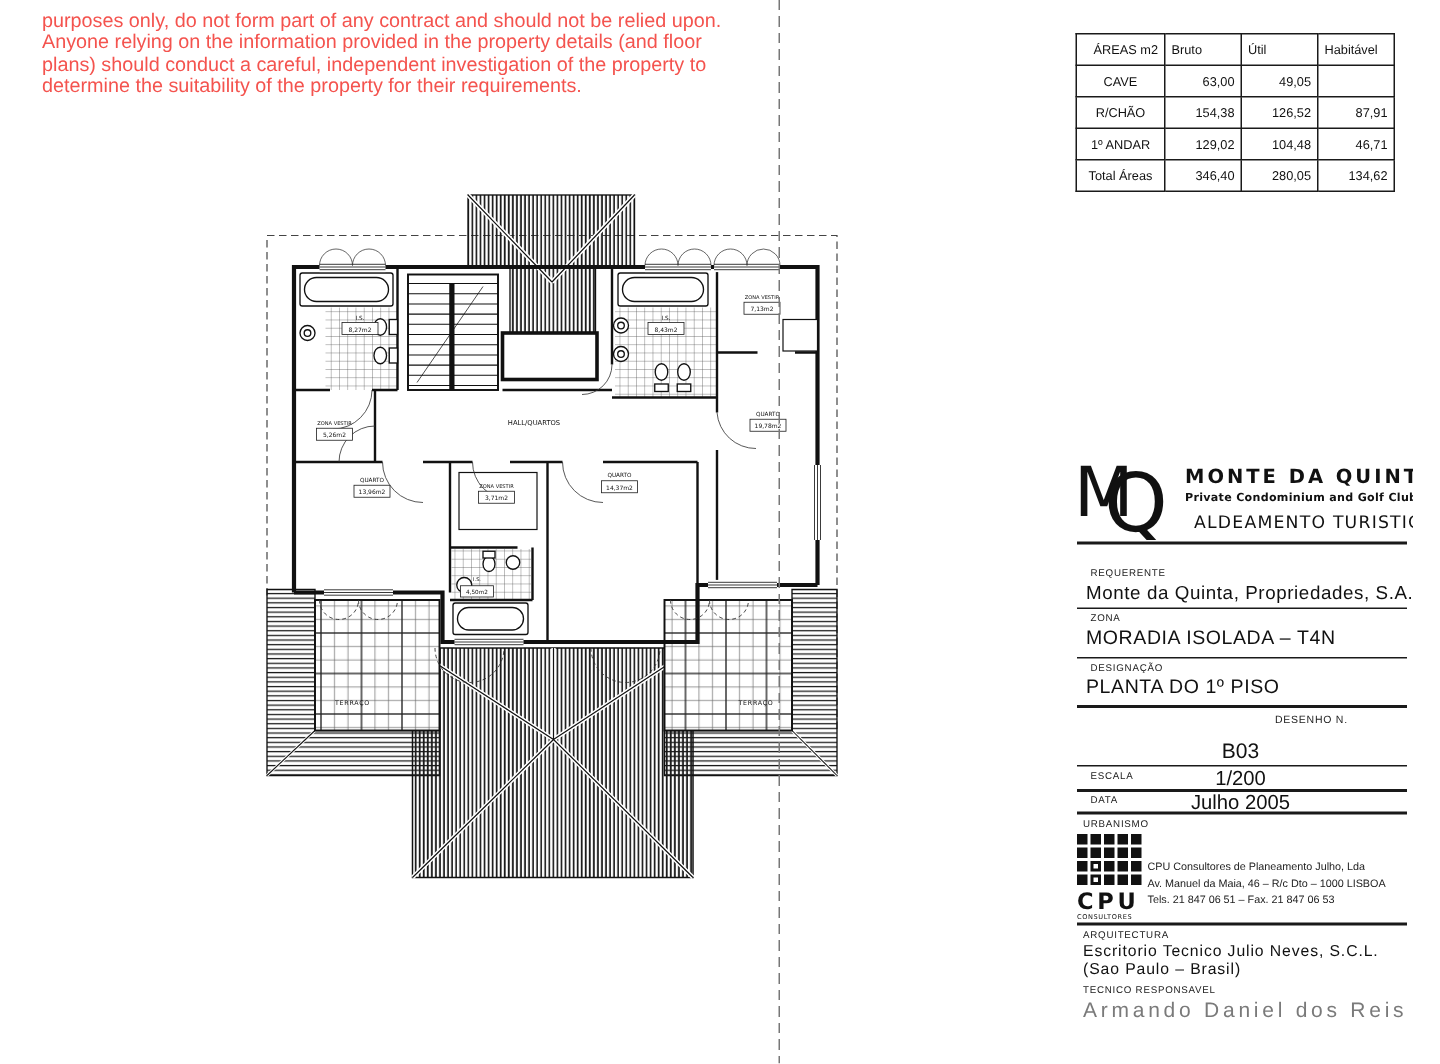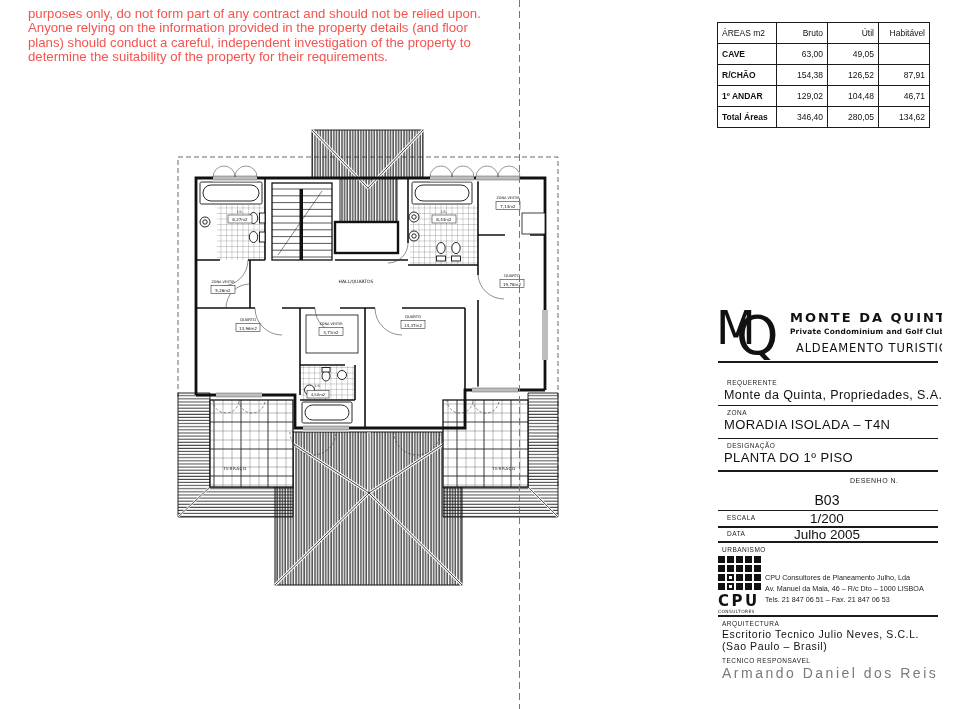--- a/index.html
+++ b/index.html
@@ -5,22 +5,22 @@
   html,body{margin:0;padding:0;}
   body{width:960px;height:709px;position:relative;background:#fff;overflow:hidden;
        font-family:"Liberation Sans",sans-serif;color:#111;}
   .abs{position:absolute;}
   
   .disclaimer{left:28px;top:7px;width:512px;color:#f4534e;font-size:13.2px;line-height:14.3px;}
   
   table.areas{position:absolute;left:717px;top:22px;border-collapse:collapse;}
   table.areas th,table.areas td{border:1.2px solid #1a1a1a;font-size:8.5px;font-weight:normal;
        height:20px;padding:0 4px;color:#111;white-space:nowrap;}
-  table.areas th{text-align:right;}
-  table.areas td.l{text-align:left;width:50px;font-weight:bold;}
+  table.areas th{text-align:left;}
+  table.areas td.l{text-align:center;width:50px;}
   table.areas td.n{text-align:right;width:42px;}
   
   .rule{position:absolute;left:718px;width:220px;background:#1a1a1a;}
   .lbl{position:absolute;left:727px;font-size:6.5px;letter-spacing:.5px;color:#222;white-space:nowrap;}
   .val{position:absolute;left:724px;font-size:12.5px;letter-spacing:.4px;white-space:nowrap;}
   .valr{position:absolute;left:718px;width:218px;text-align:center;font-size:13.5px;white-space:nowrap;}
   .cpuline{position:absolute;left:765px;font-size:7.2px;color:#222;white-space:nowrap;}
   .arq{position:absolute;left:722px;font-size:10.5px;letter-spacing:.6px;white-space:nowrap;}
   .tecname{position:absolute;left:722px;font-size:14px;color:#7a7a7a;letter-spacing:2.5px;white-space:nowrap;}
   .aap{position:absolute;left:722px;font-size:14px;color:#6a6a6a;letter-spacing:1px;white-space:nowrap;margin-top:48px;}
@@ -35,21 +35,21 @@
 <div class="abs disclaimer">
   <div>purposes only, do not form part of any contract and should not be relied upon.</div>
   <div>Anyone relying on the information provided in the property details (and floor</div>
   <div>plans) should conduct a careful, independent investigation of the property to</div>
   <div>determine the suitability of the property for their requirements.</div>
 </div>
 
 <table class="areas">
   <tbody>
       <tr>
-    <th style="text-align:left">ÁREAS  m2</th>
+    <th style="text-align:right">ÁREAS  m2</th>
     <th>Bruto</th>
     <th>Útil</th>
     <th>Habitável</th>
   </tr>
   <tr>
     <td class="l">CAVE</td>
     <td class="n">63,00</td>
     <td class="n">49,05</td>
     <td class="n"></td>
   </tr>

